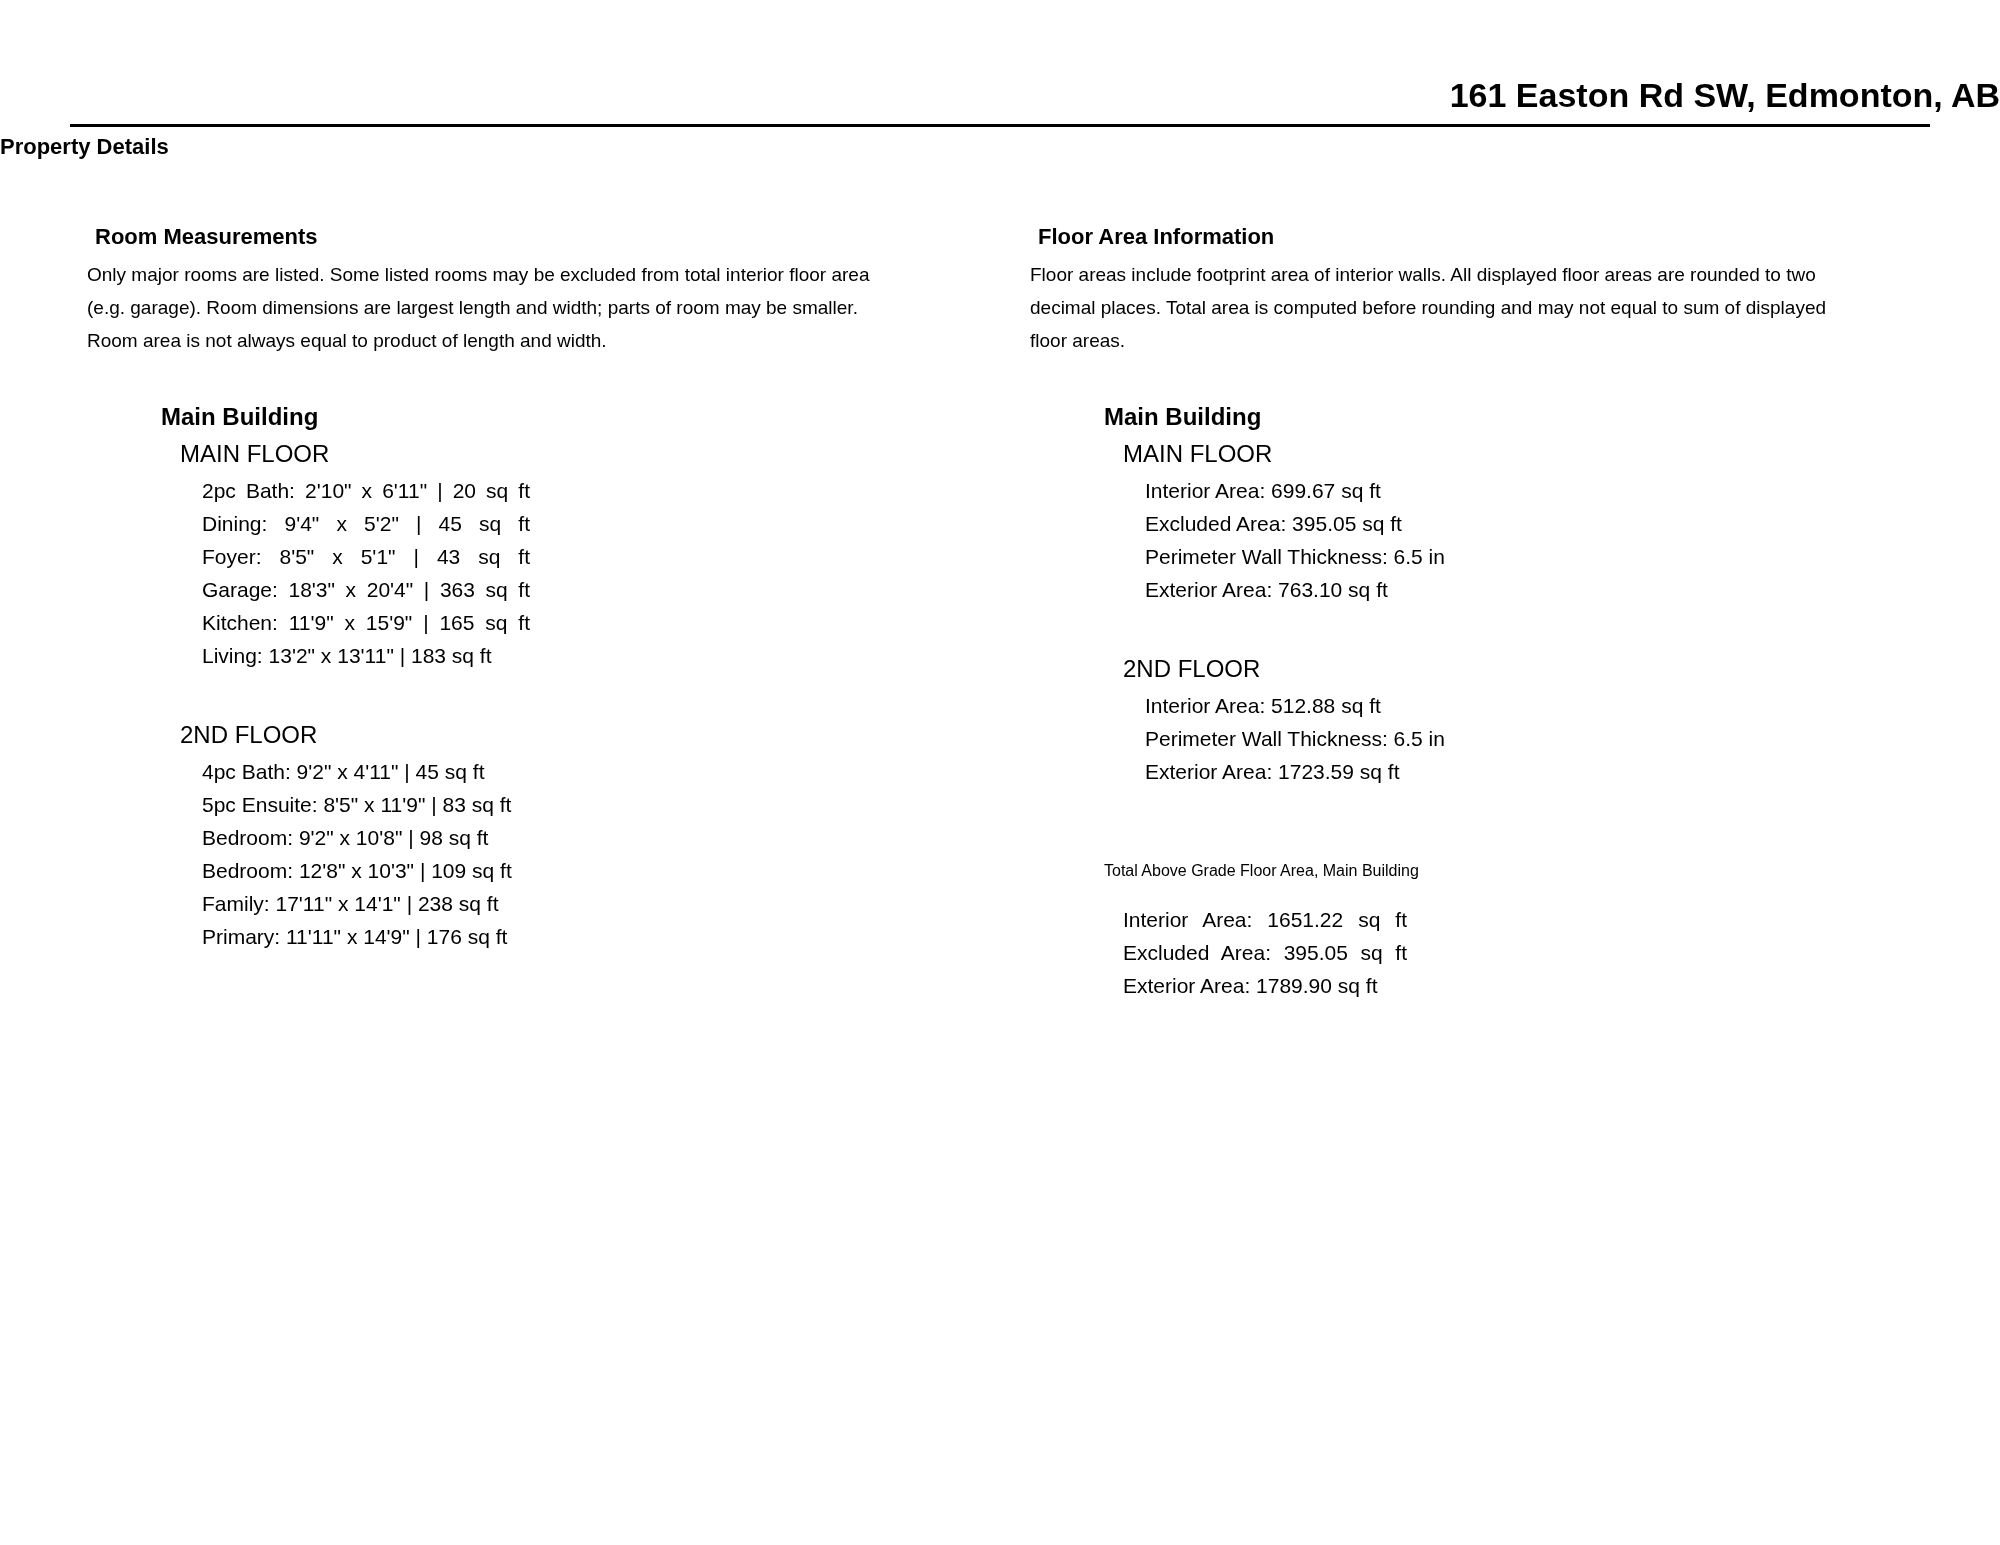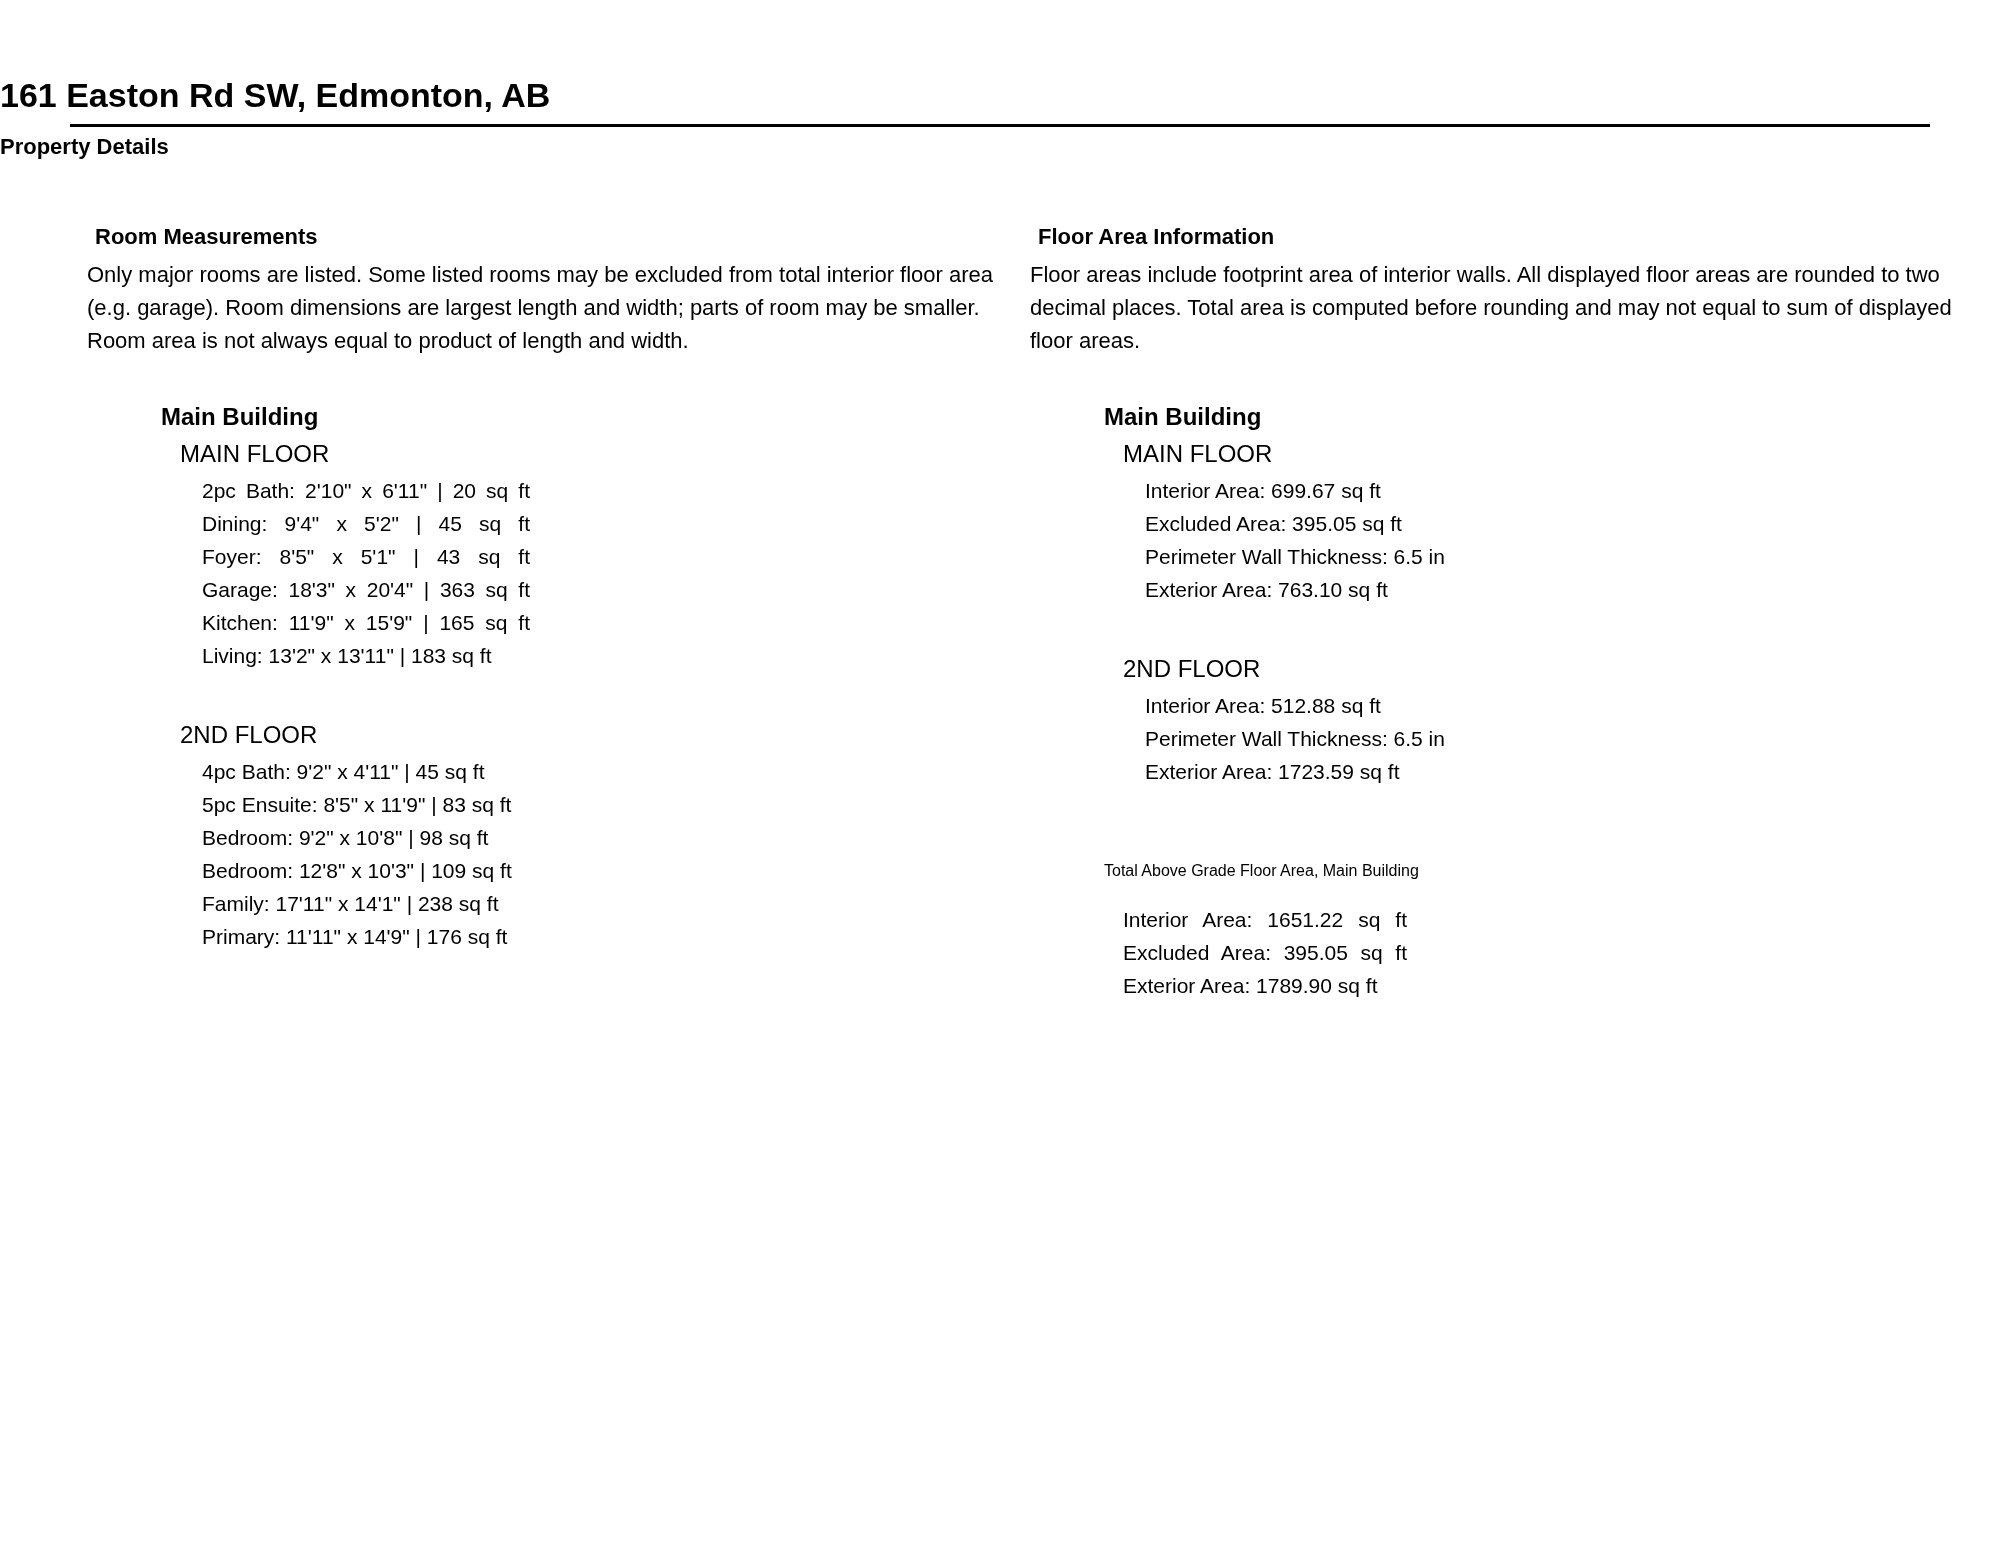--- a/index.html
+++ b/index.html
@@ -15,21 +15,21 @@
     color: #000000;
     font-family: "Liberation Sans", "DejaVu Sans", sans-serif;
     box-sizing: border-box;
     padding-top: 76px;
     overflow: hidden;
   }
   .title {
     font-size: 34px;
     line-height: 38px;
     font-weight: bold;
-    text-align: left;
+    text-align: right;
     margin: 0;
   }
   .divider {
     border: none;
     border-top: 3px solid #000;
     margin: 10px 70px 0 70px;
   }
   .subtitle {
     font-size: 22px;
     line-height: 26px;
@@ -45,21 +45,21 @@
   .col-left  { width: 943px; flex: none; }
   .col-right { flex: 1; min-width: 0; }
   .section-heading {
     font-size: 22px;
     line-height: 26px;
     font-weight: bold;
     margin: 8px;
   }
   .desc {
     margin-top: 8px;
-    font-size: 22px;
+    font-size: 19px;
     line-height: 33px;
   }
   .desc-line { white-space: nowrap; }
   .building-heading {
     font-size: 24px;
     line-height: 29px;
     font-weight: bold;
     margin: 45px 0 0 74px;
   }
   .floor-name {

